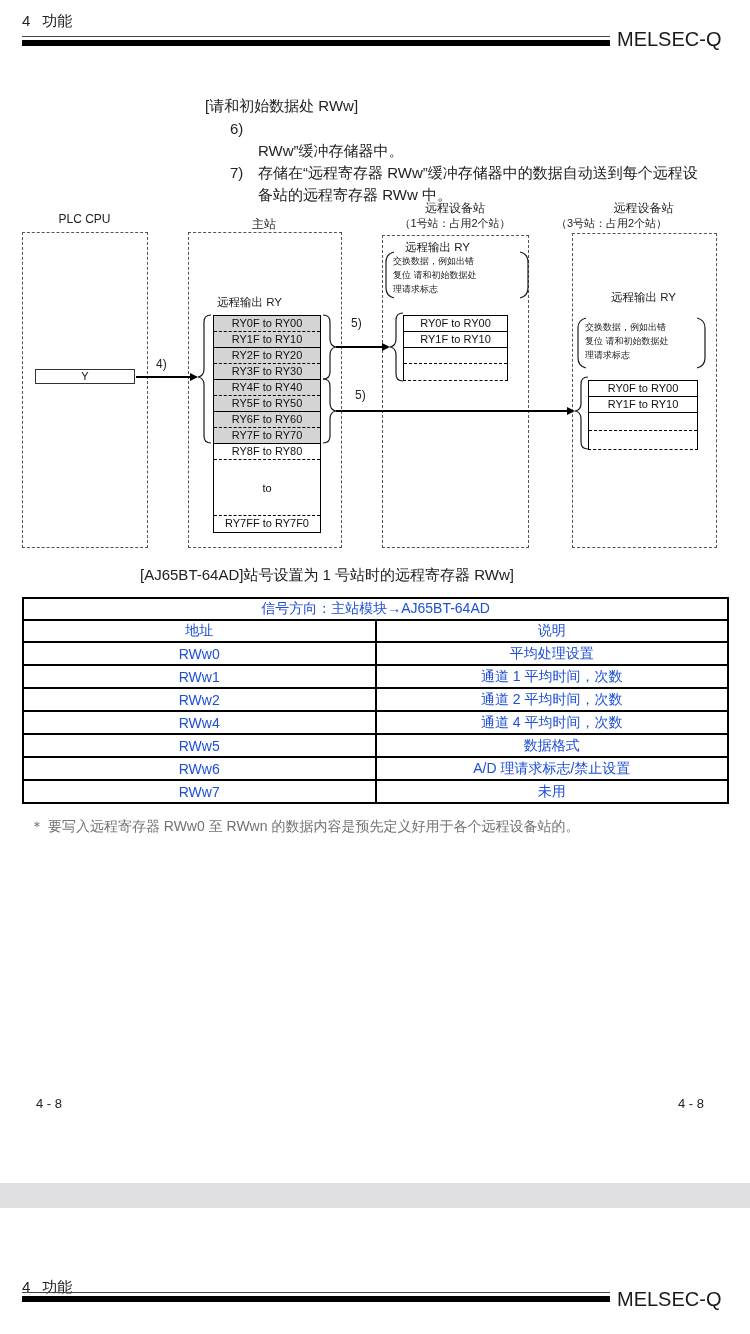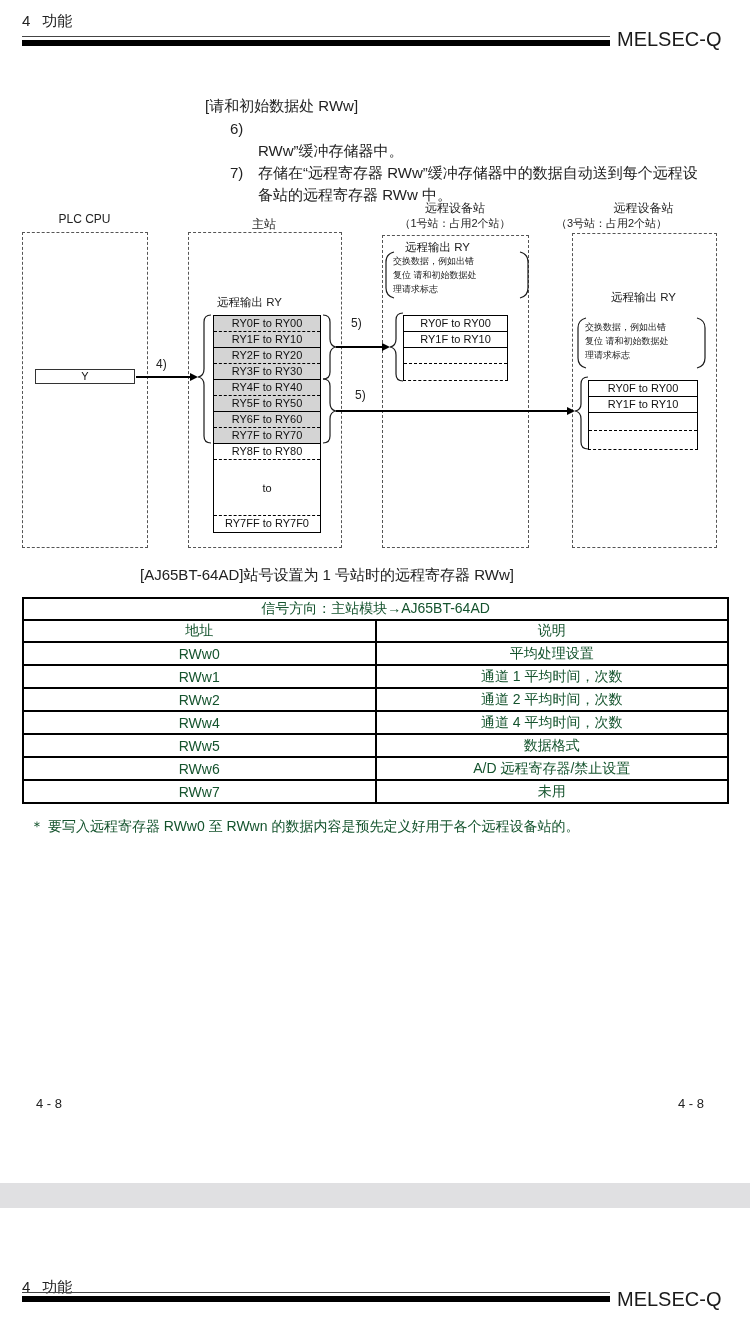--- a/index.html
+++ b/index.html
@@ -22,23 +22,23 @@
   .mrow{height:16px;box-sizing:border-box;font-size:11px;line-height:15px;text-align:center;white-space:nowrap;}
   .gray{background:#d4d4d4;}
   .bb-dash{border-bottom:1px dashed #000;}
   .bb-solid{border-bottom:1.6px solid #000;}
   .bb-thin{border-bottom:1px solid #000;}
   .to-cell{height:56px;line-height:56px;background:#fff;}
   .st-stack{border:1.4px solid #000;border-bottom:1.4px dashed #000;}
   .ybox{position:absolute;box-sizing:border-box;border:1.5px solid #333;background:#fff;
         font-size:11px;text-align:center;line-height:13px;}
   .tbl{position:absolute;border-collapse:collapse;table-layout:fixed;background:#fff;}
-  .tbl td{border:2px solid #000;font-size:14px;text-align:center;padding:0;height:21px;color:#14532d;}
+  .tbl td{border:2px solid #000;font-size:14px;text-align:center;padding:0;height:21px;color:#1d4ed8;}
   .tbl-title{font-size:15px;text-align:center;color:#222;}
-  .footnote{font-size:14px;color:#14532d;white-space:nowrap;}
+  .footnote{font-size:14px;color:#737373;white-space:nowrap;}
   .pageno{font-size:13px;color:#222;}
   .graybar{position:absolute;background:#e0e0e2;}
   svg.overlay{position:absolute;left:0;top:0;pointer-events:none;}
 </style>
 </head>
 <body>
 
 <div class="page">
 
   <div class="abs hdr-txt" style="left:22px;top:12px;">
@@ -160,21 +160,21 @@
     <tr>
           <td>RWw4</td>
           <td>通道 4 平均时间，次数</td>
         </tr>
     <tr>
           <td>RWw5</td>
           <td>数据格式</td>
         </tr>
     <tr>
           <td>RWw6</td>
-          <td>A/D 远程寄存器/禁止设置</td>
+          <td>A/D 理请求标志/禁止设置</td>
         </tr>
     <tr>
           <td>RWw7</td>
           <td>未用</td>
         </tr>
   </tbody>
     </table>
 
   <div class="abs footnote" style="left:30px;top:818px;">＊ 要写入远程寄存器 RWw0 至 RWwn 的数据内容是预先定义好用于各个远程设备站的。</div>
 

